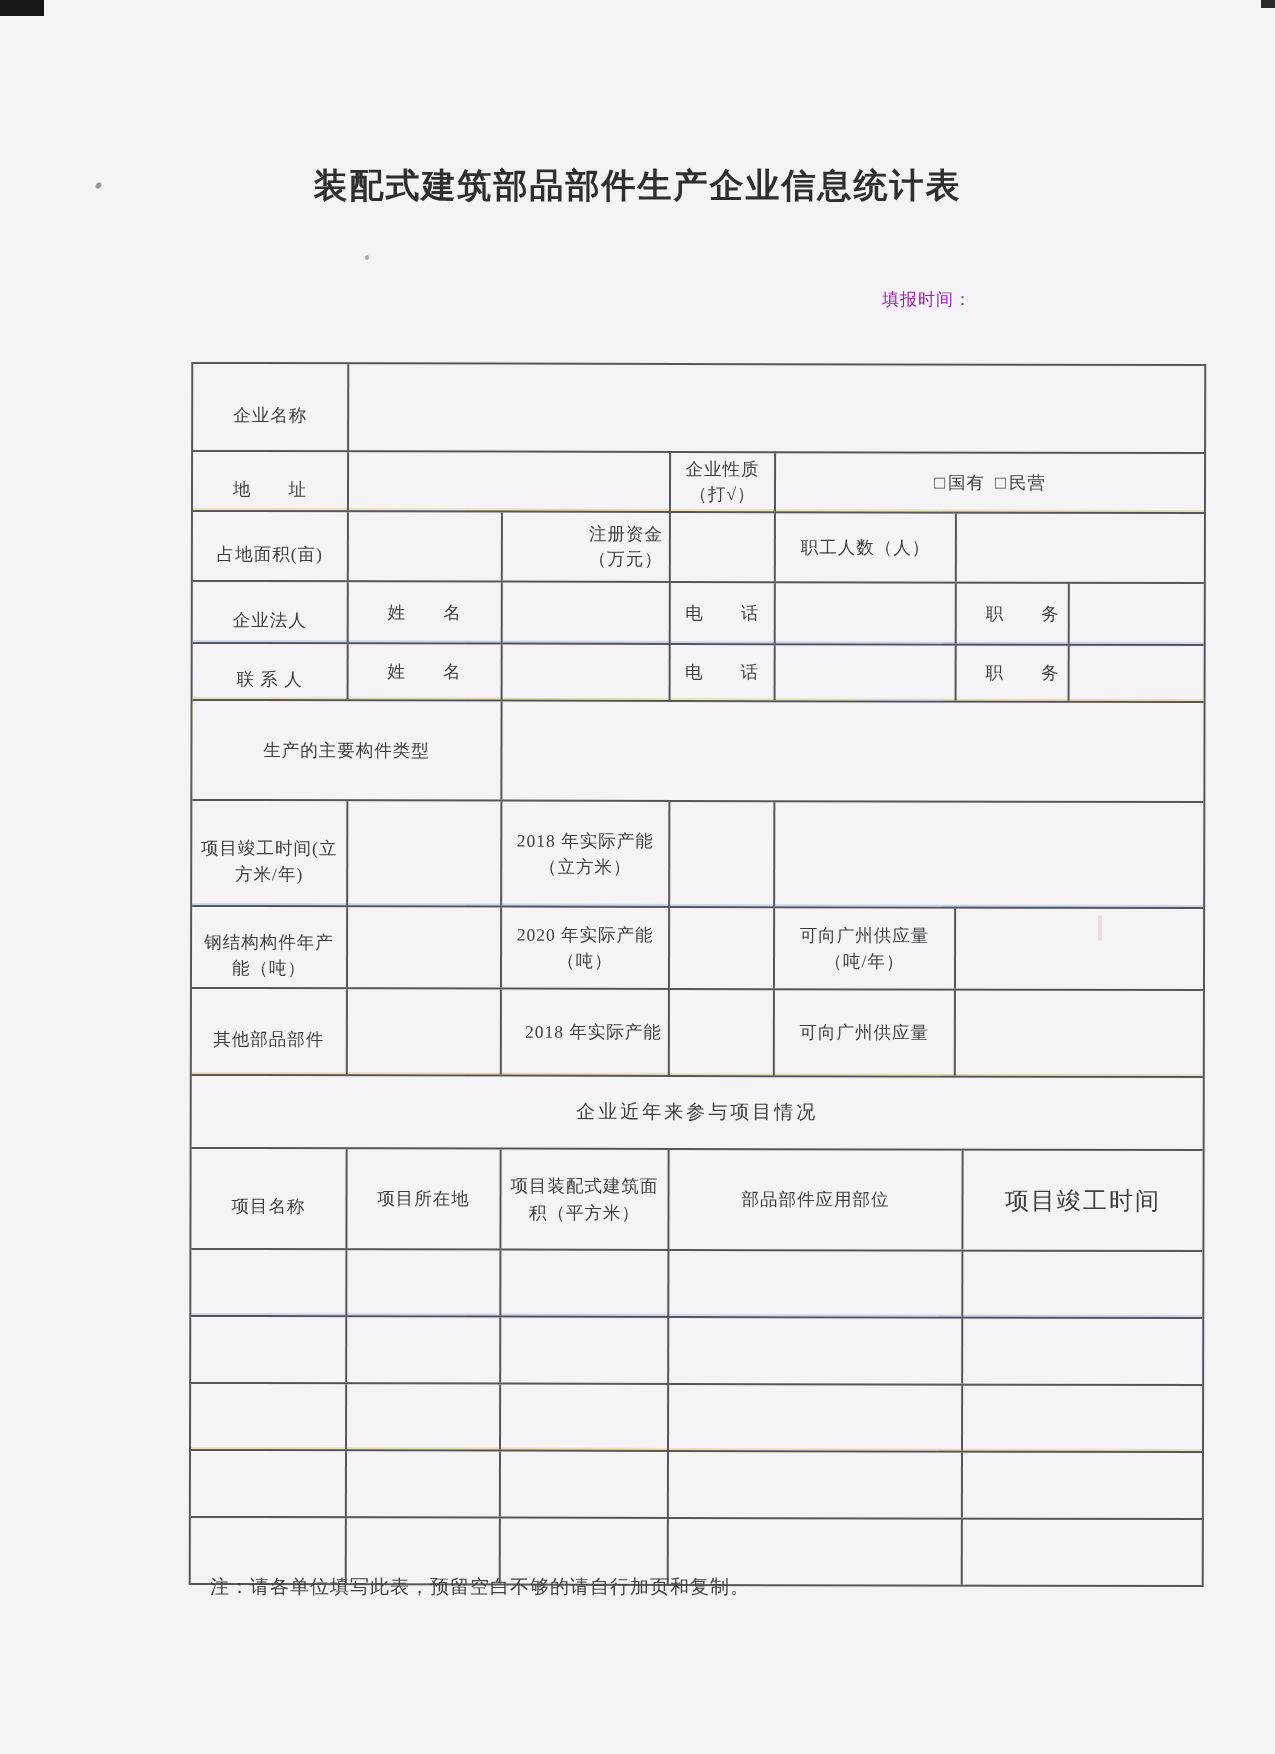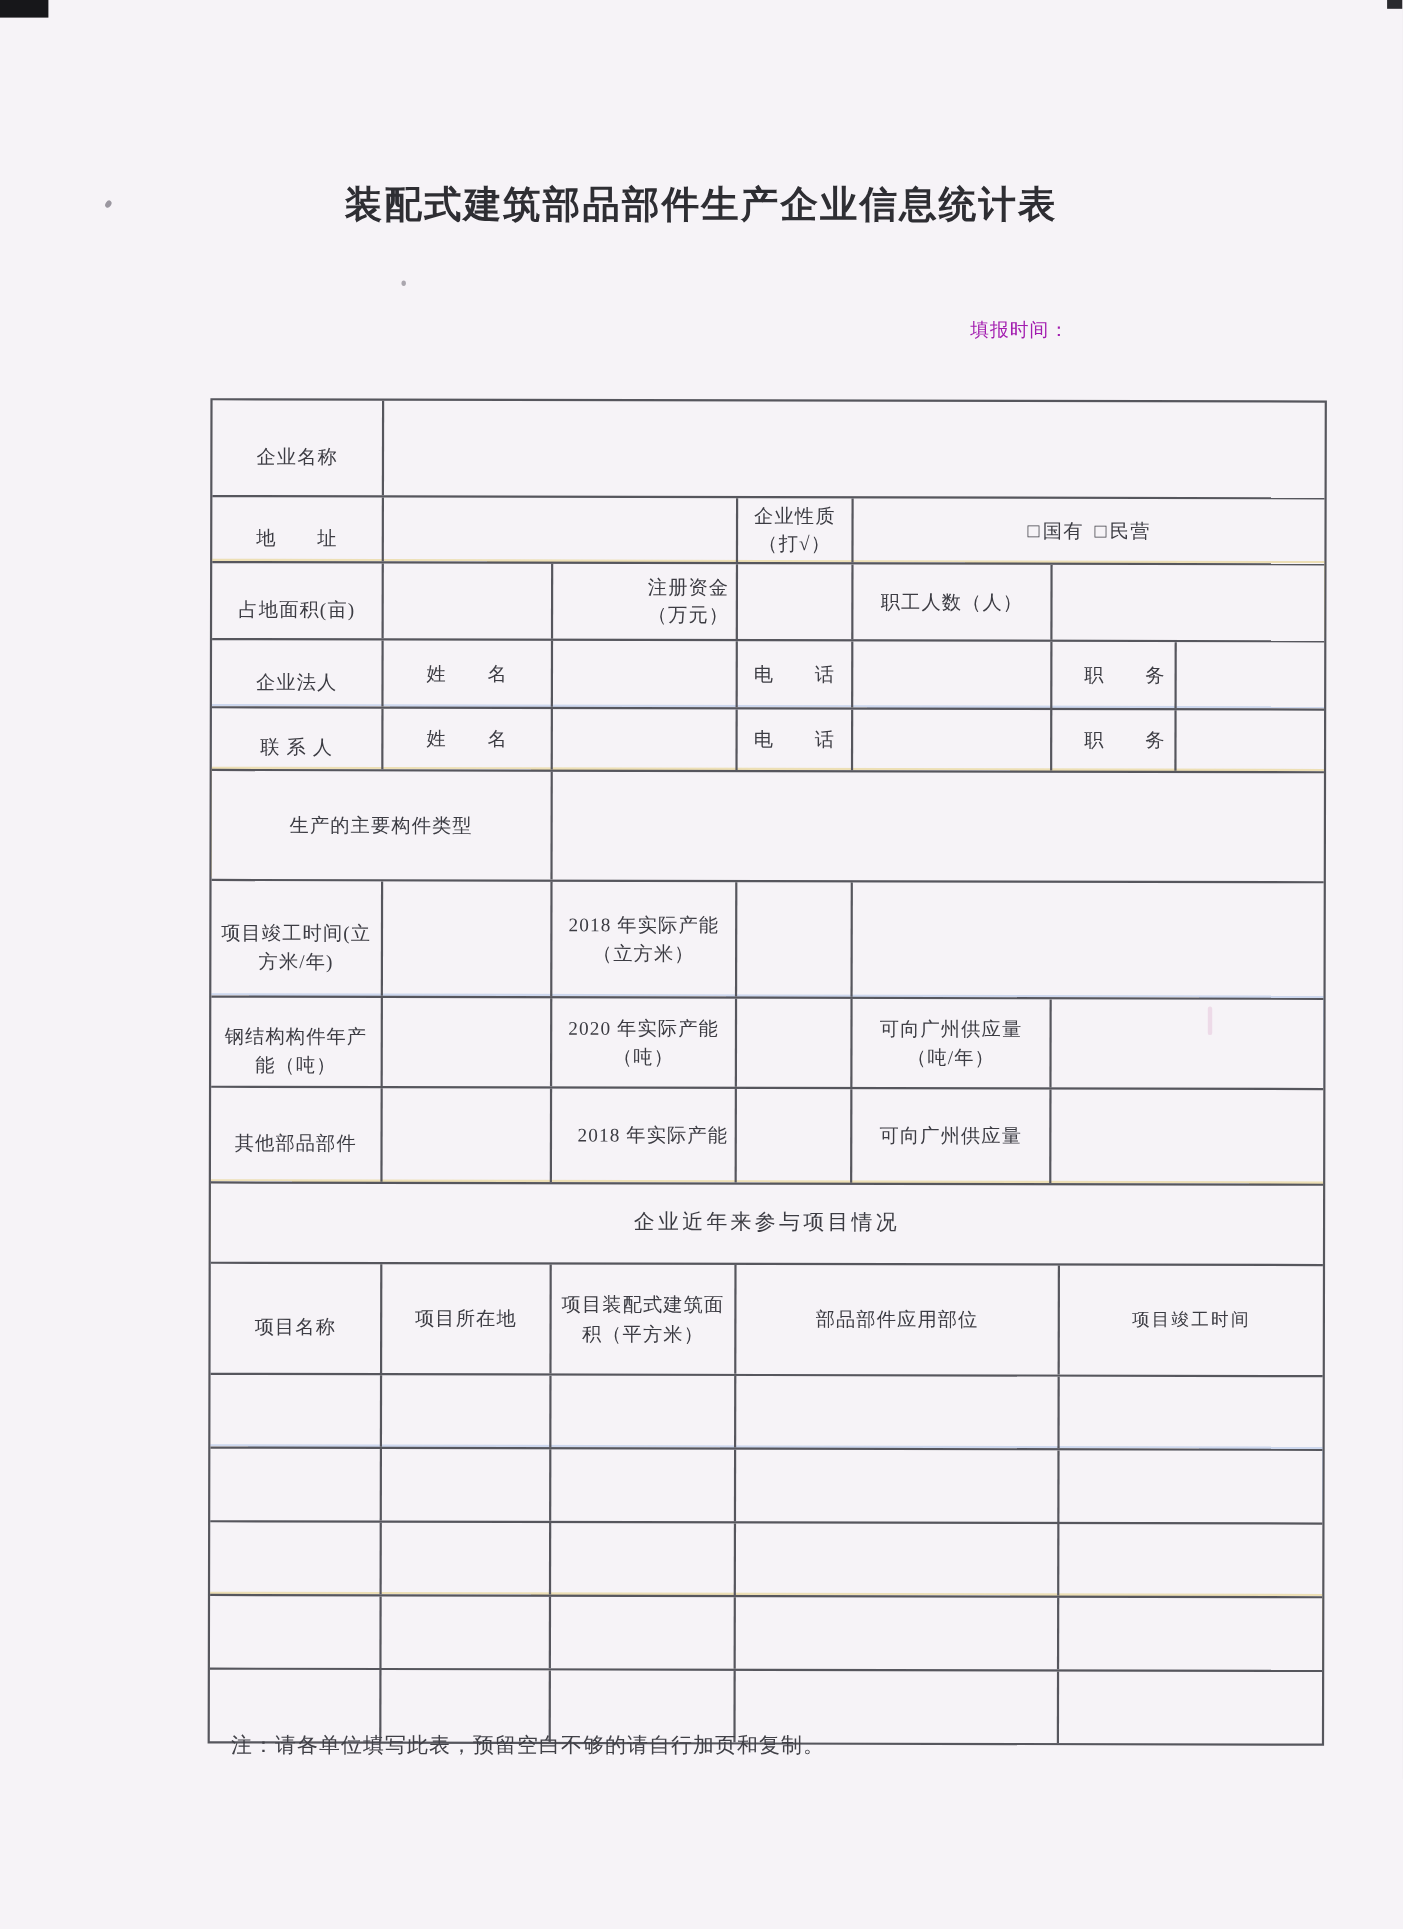--- a/index.html
+++ b/index.html
@@ -52,21 +52,21 @@
   
   .w1{width:154px;margin-top:16px;} .w2{width:154px;} .w3{width:168px;justify-content:flex-end;} .w4{width:105px;}
   .w5{width:181px;} .w6{width:113px;padding-left:27px;}
   .w23{width:322px;} .w12{width:308px;} .w45{width:294px;}
   
   .r1{height:86px;} .r2{height:58px;} .r3{height:68px;} .r4{height:60px;}
   .r5{height:55px;} .r6{height:98px;} .r7{height:104px;} .r8{height:80px;}
   .r9{height:85px;} .r10{height:71px;} .r11{height:99px;} .re{height:65px;}
 
   .section-head{font-size:19px;letter-spacing:3px;}
-  .big-head{font-size:16px;letter-spacing:2px;}
+  .big-head{font-size:24px;letter-spacing:2px;}
   .chk{display:inline-block;margin:0 2px 0 10px;font-size:18px;}
   .chk:first-child{margin-left:0;}
   .stack div{line-height:1.45;}
 </style>
 </head>
 <body>
 
 <div class="page">
 
   <div class="corner-mark"></div>

